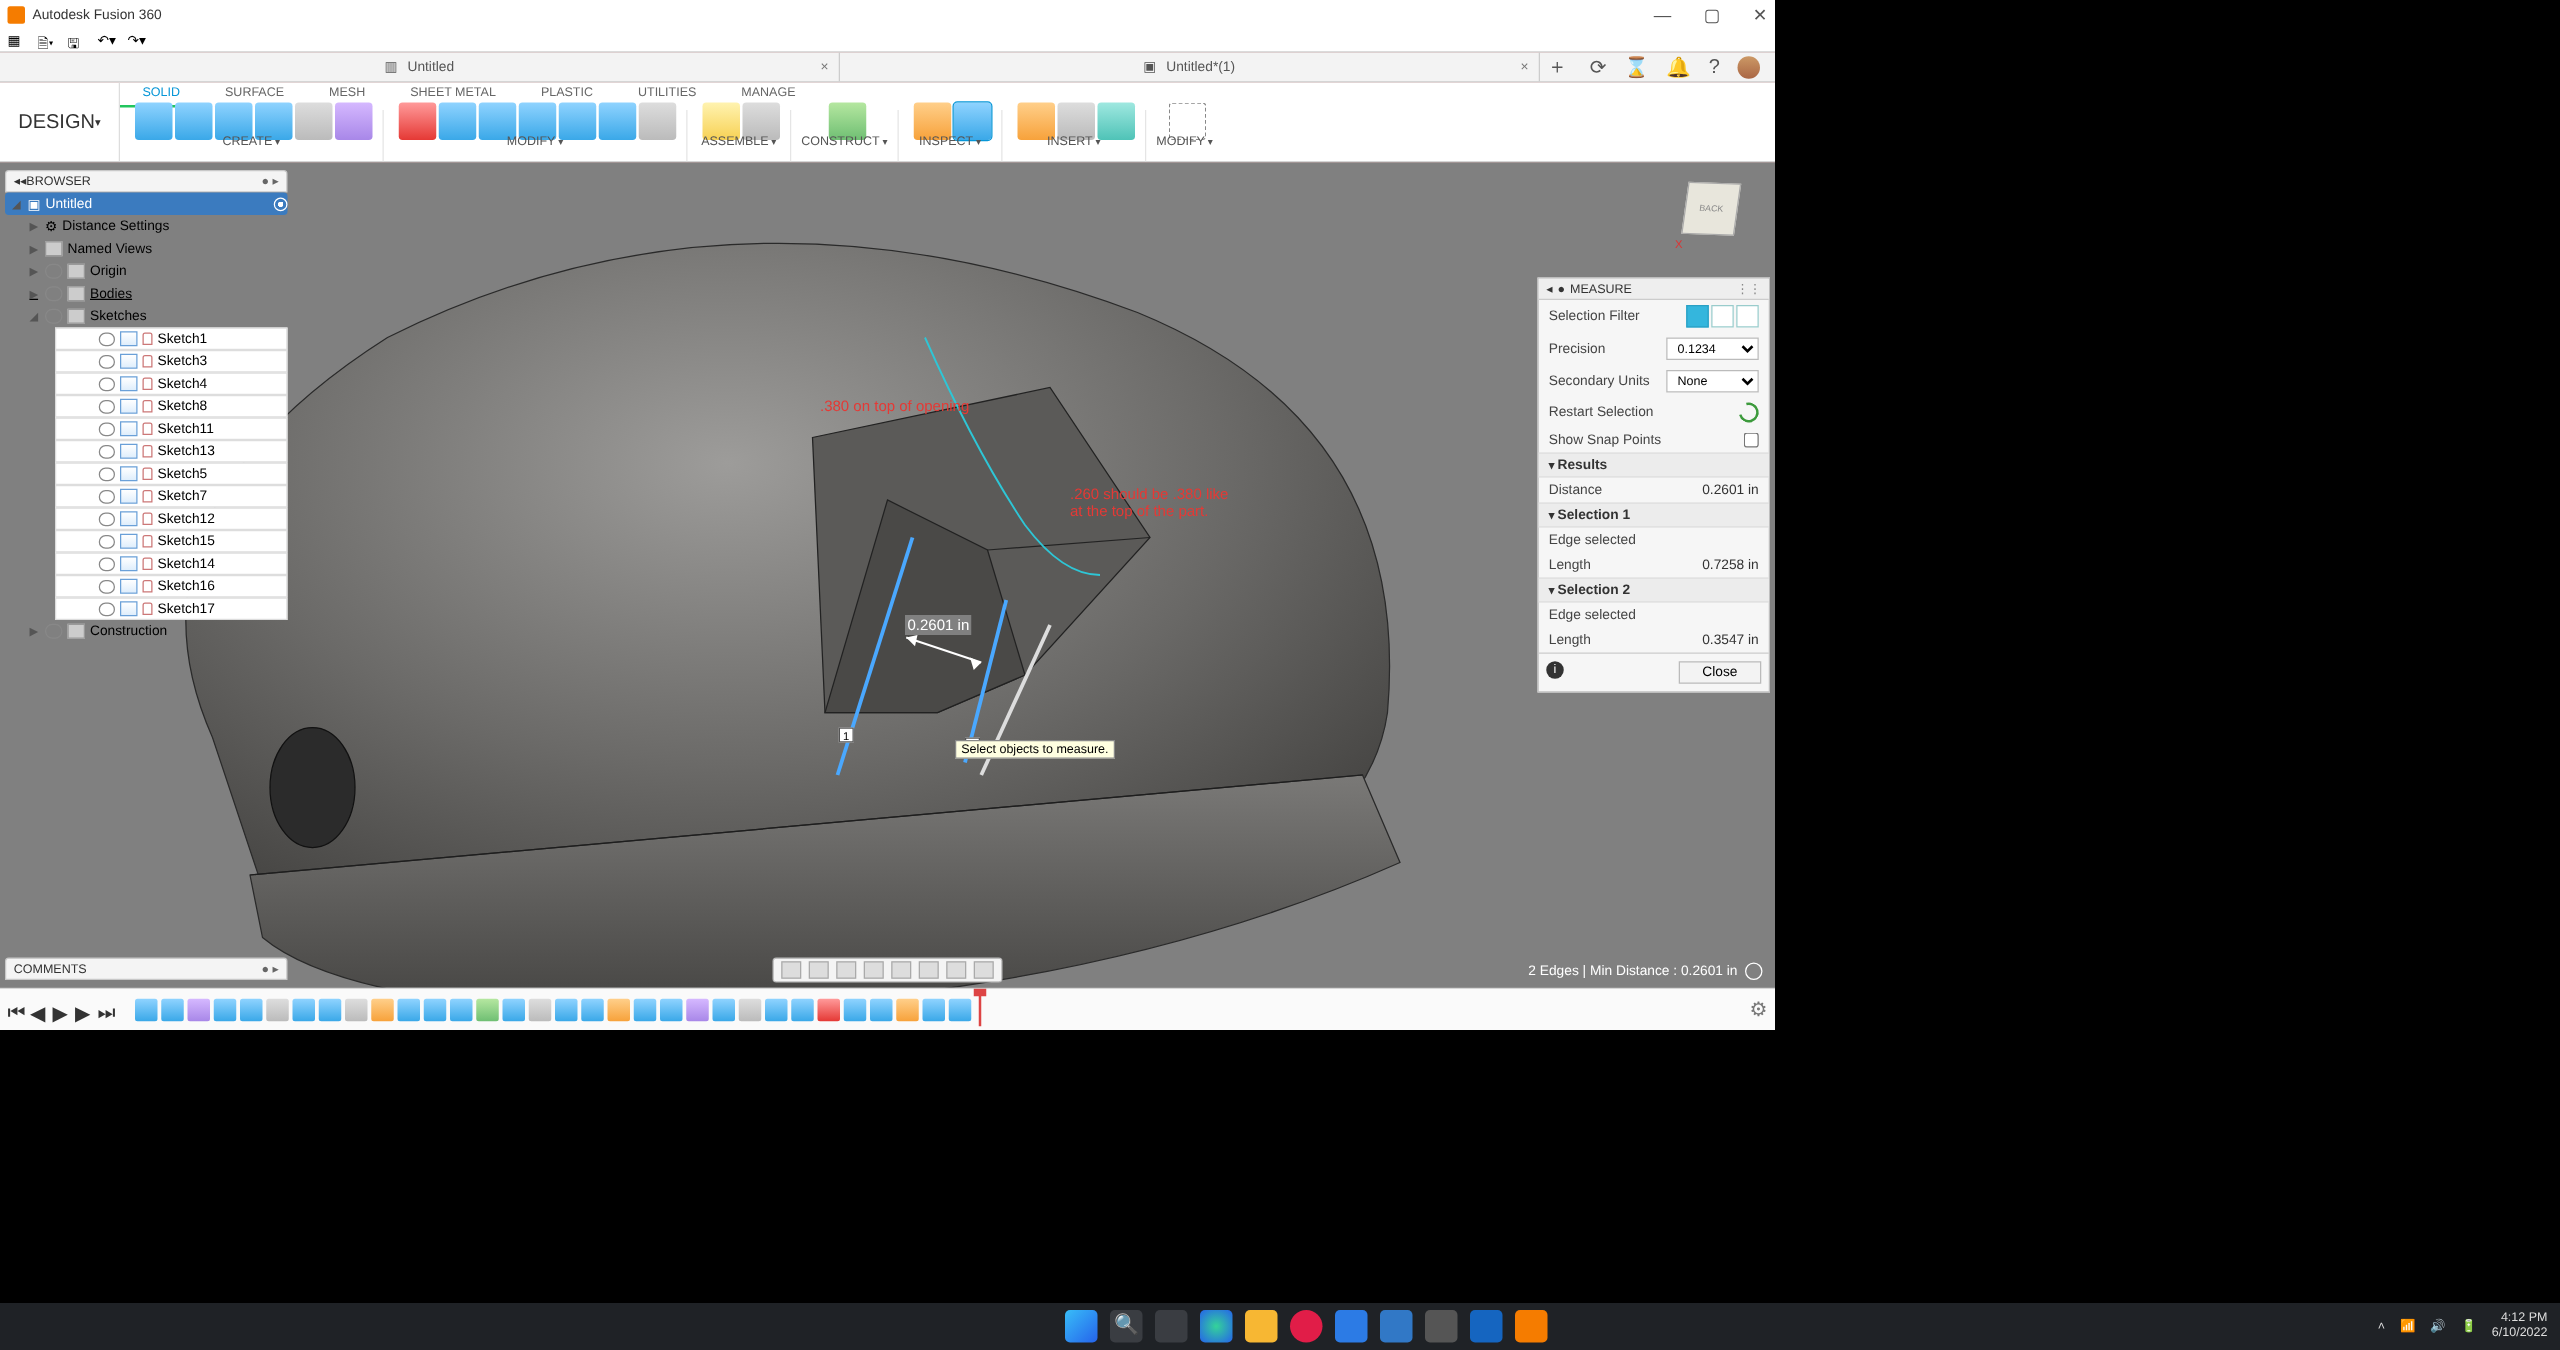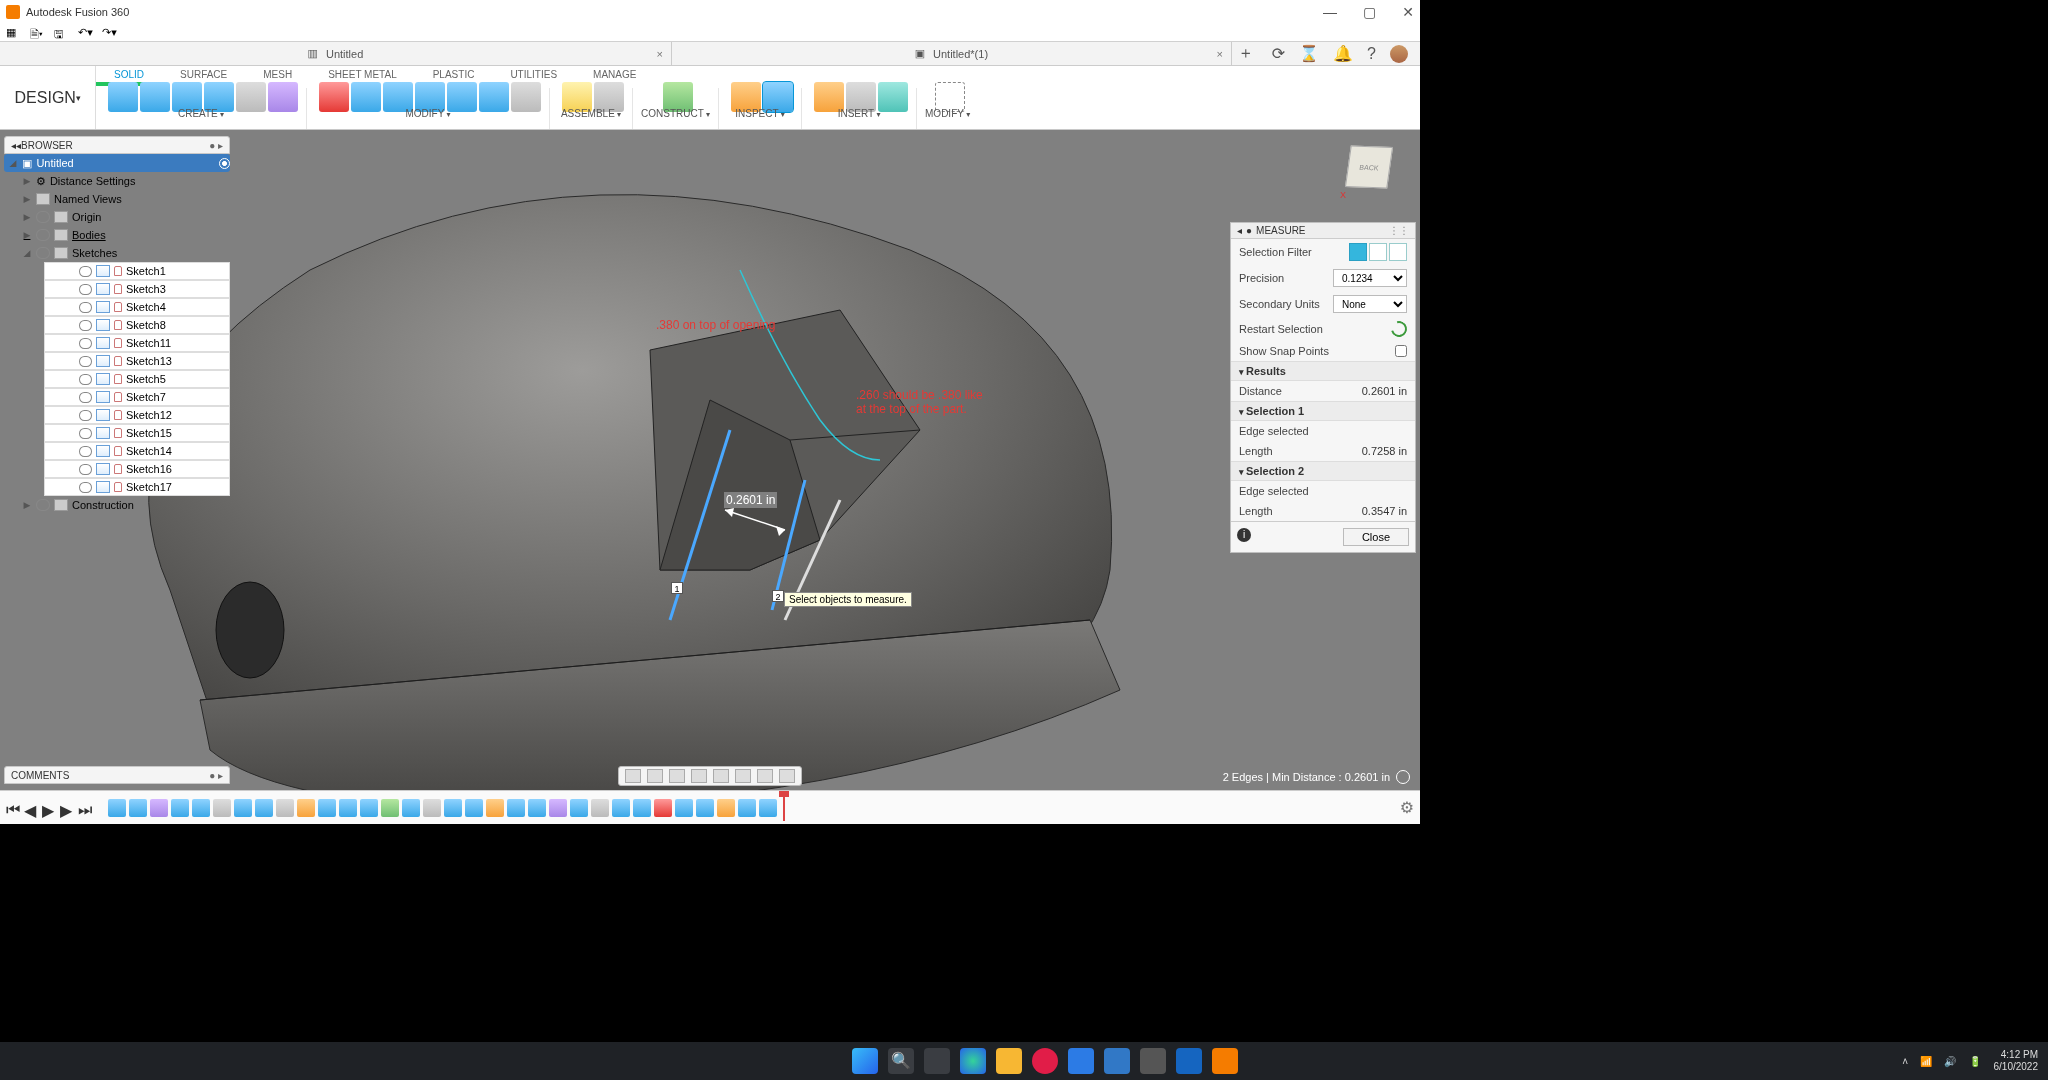--- a/index.html
+++ b/index.html
@@ -22,21 +22,21 @@
 .topright-icons { display:flex; align-items:center; gap:14px; padding:0 12px; color:#555;}
 .topright-icons .avatar{width:18px;height:18px;border-radius:50%;background:linear-gradient(#c96,#a64);}
 
 
 .ribbon { height: 64px; background: #fff; border-bottom: 1px solid #c8c8c8; display:flex; }
 .workspace { width: 96px; border-right:1px solid #ddd; display:flex; align-items:center; justify-content:center; font-size:16px; color:#333; }
 .workspace::after{content:" ▾"; font-size:9px;}
 .tabs-col { flex:1; display:flex; flex-direction:column; }
 .ribtabs { height: 20px; display:flex; font-size:10px; }
 .ribtab { padding: 3px 18px; color:#666; border-bottom:2px solid transparent; }
-.ribtab.active { color:#0696d7; border-bottom:4px solid #22c55e; }
+.ribtab.active { color:#0696d7; border-bottom:2px solid #22c55e; }
 .toolgroups { flex:1; display:flex; align-items:flex-start; padding-top:2px;}
 .tg { display:flex; flex-direction:column; align-items:center; padding:0 8px; border-right:1px solid #e5e5e5; height:100%; }
 .tg:last-child{border-right:none;}
 .tg .row { display:flex; gap:2px; }
 .tg .btn { width:30px; height:30px; border-radius:3px; }
 .tg .lbl { font-size:10px; color:#555; margin-top:2px;}
 .tg .lbl.drop::after{content:" ▾"; font-size:8px;}
 .bigbtn{width:34px;height:34px;}
 
 
@@ -285,21 +285,21 @@
         <polygon points="675,360 684,358 682,367" fill="#fff"></polygon>
         <polygon points="735,380 726,376 729,386" fill="#fff"></polygon>
       </svg>
     </div>
 
     <div class="anno" style="left:656px;top:188px;">.380 on top of opening</div>
     <div class="anno" style="left:856px;top:258px;width:140px;">.260 should be .380 like at the top of the part.</div>
     <div class="dimlabel">0.2601 in</div>
     <div class="tag" style="left:671px;top:452px;">1</div>
     <div class="tag" style="left:772px;top:460px;">2</div>
-    <div class="tooltip" style="left:784px;top:462px;">Select objects to measure.</div>
+    <div class="tooltip" style="left:764px;top:462px;">Select objects to measure.</div>
 
     <div class="viewcube">
       <div class="cube">BACK</div>
       <div class="x">X</div>
     </div>
 
     <div class="browser">
       <div class="panelhdr">
         <span>◂◂</span>
         <span>BROWSER</span>

